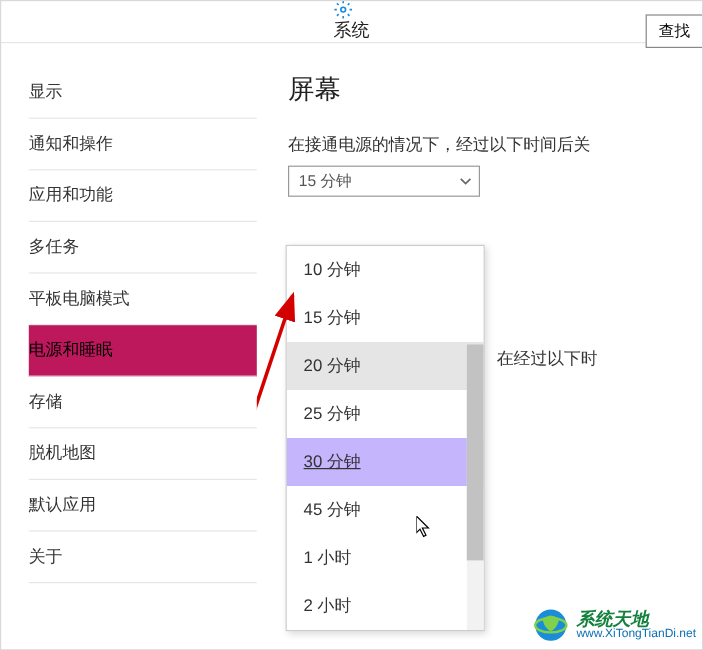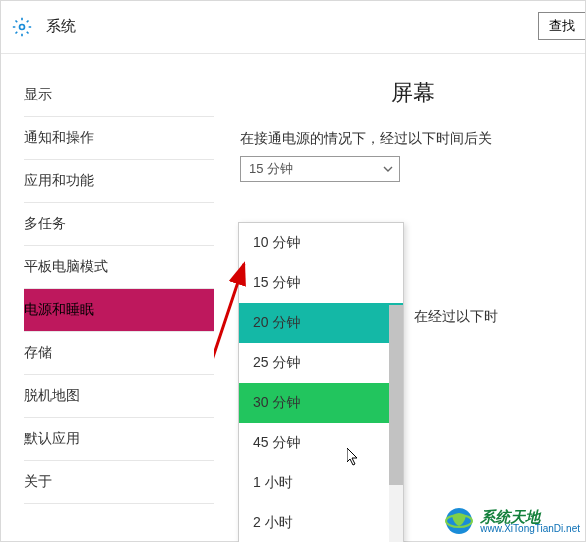--- a/index.html
+++ b/index.html
@@ -1,33 +1,33 @@
 <!DOCTYPE html>
 <html><head>
 <meta charset="utf-8">
 <style>
 * { margin: 0; padding: 0; box-sizing: border-box; font-family: "Microsoft YaHei", "Segoe UI", sans-serif; }
 body { width: 586px; height: 542px; background: #fff; overflow: hidden; position: relative; }
-.header { height: 54px; display: flex; align-items: center; padding: 0 12px; border-bottom: 1px solid #e6e6e6; }
+.header { height: 36px; display: flex; align-items: center; padding: 0 12px; border-bottom: 1px solid #e6e6e6; flex-direction: column; }
 .gear { width: 20px; height: 20px; margin-right: 14px; }
 .header-title { font-size: 15px; color: #222; }
 .search-btn { position: absolute; right: 0; top: 12px; border: 1px solid #888; background: #fff; padding: 4px 10px; font-size: 13px; cursor: pointer; }
 .layout { display: flex; height: calc(100% - 50px); margin-left: 24px; }
 .sidebar { width: 190px; padding-top: 20px; }
 .sidebar-item { padding: 12px 0 12px 0; font-size: 14px; color: #333; border-bottom: 1px solid #e6e6e6; cursor: pointer; }
 .sidebar-item.selected { background: #be185d; color: #000; }
 .main { flex: 1; padding: 24px 0 0 26px; position: relative; }
-.section-title { font-size: 22px; color: #222; margin-bottom: 22px; text-align: center; }
+.section-title { font-size: 22px; color: #222; margin-bottom: 22px; }
 .desc { font-size: 14px; color: #333; margin-bottom: 8px; }
 .combo { width: 160px; height: 26px; border: 1px solid #999; display: flex; align-items: center; padding: 0 8px; font-size: 13px; color: #555; position: relative; background: #fff; }
 .combo-chevron { position: absolute; right: 6px; }
 .dropdown { position: absolute; top: 168px; left: 24px; width: 166px; background: #fff; border: 1px solid #ccc; box-shadow: 2px 2px 6px rgba(0,0,0,0.15); z-index: 5; }
 .dropdown-item { padding: 11px 14px; font-size: 14px; color: #333; cursor: pointer; position: relative; }
-.dropdown-item.selected { background: #14b8a6; }
-.dropdown-item.hover { background: #22c55e; }
+.dropdown-item.selected { background: #e5e5e5; }
+.dropdown-item.hover { background: #c4b5fd; text-decoration: underline; }
 .scrollbar-track { position: absolute; right: 0; top: 82px; width: 14px; bottom: 0; background: #f2f2f2; }
 .scrollbar-thumb { position: absolute; right: 0; top: 82px; width: 14px; height: 180px; background: #c2c2c2; }
 .side-text { position: absolute; left: 200px; top: 254px; font-size: 14px; color: #333; }
 .cursor-arrow { position: absolute; left: 108px; top: 225px; width: 14px; height: 20px; z-index: 7; }
 .red-arrow { position: absolute; z-index: 6; left: 0; top: 0; pointer-events: none; }
 .watermark { position: absolute; right: 6px; bottom: 6px; display: flex; align-items: center; gap: 6px; z-index: 20; }
 .wm-text { display: flex; flex-direction: column; line-height: 1; }
 .wm-title { font-size: 15px; font-weight: bold; color: #15803d; font-style: italic; }
 .wm-url { font-size: 10px; color: #0a6fb6; }
 .border-frame { position: absolute; inset: 0; border: 1px solid #d9d9d9; pointer-events: none; }

